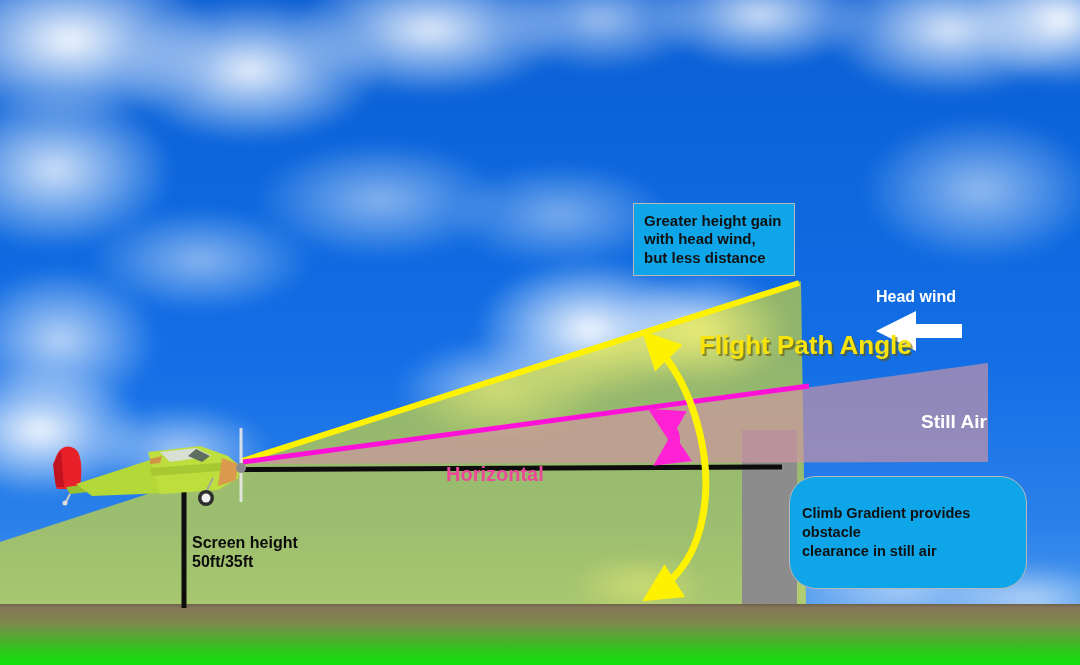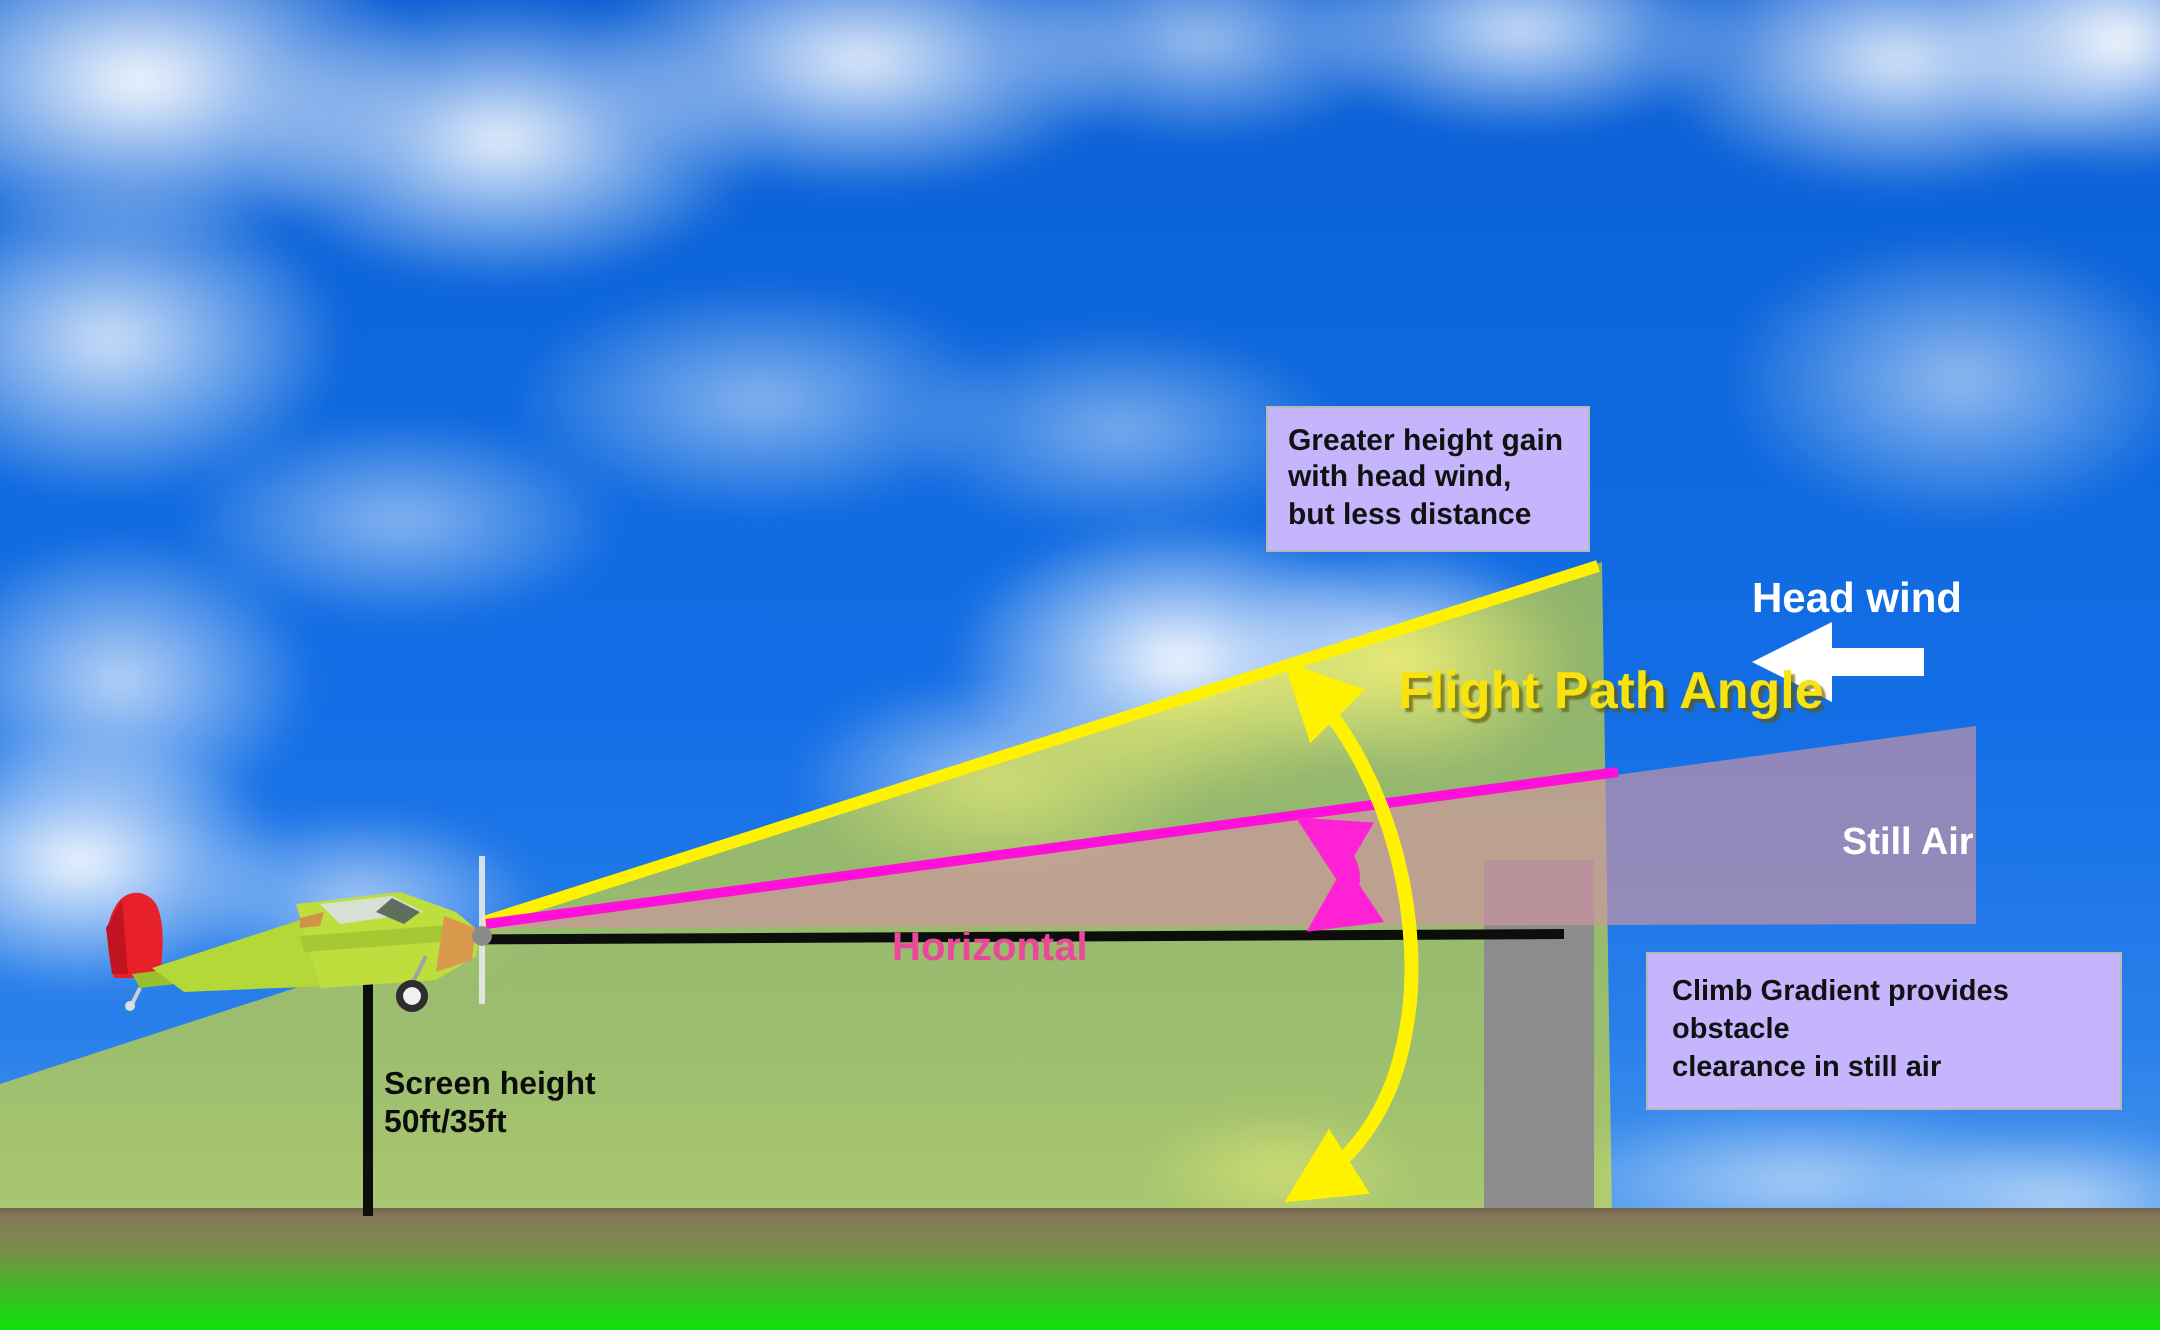--- a/index.html
+++ b/index.html
@@ -30,31 +30,31 @@
       radial-gradient(ellipse 170px 105px at 610px 350px, rgba(255,255,255,.97), transparent 68%),
       radial-gradient(ellipse 130px 85px  at 720px 350px, rgba(255,255,255,.85), transparent 70%),
       radial-gradient(ellipse 150px 75px  at 520px 410px, rgba(255,255,255,.6),  transparent 70%),
       radial-gradient(ellipse 190px 55px  at 920px 610px, rgba(255,255,255,.55), transparent 70%),
       radial-gradient(ellipse 100px 45px  at 660px 605px, rgba(255,255,255,.45), transparent 70%),
       radial-gradient(ellipse 130px 55px  at 1050px 620px,rgba(255,255,255,.6),  transparent 70%);
   }
   #diagram-svg{position:absolute; left:0; top:0;}
   
   .lbl{position:absolute; font-weight:bold; white-space:pre-line; line-height:1.2;}
-  .note{position:absolute; background:#c4b5fd; border:1px solid #b8b8b8;
+  .note{position:absolute; background:#0ea5e9; border:1px solid #b8b8b8;
         color:#111; font-weight:bold; white-space:pre-line;}
   #note-headwind{left:633px; top:203px; width:140px; padding:8px 10px; font-size:15px; line-height:1.22;}
-  #lbl-headwind{left:876px; top:287px; font-size:21px; color:#ffffff;}
+  #lbl-headwind{left:876px; top:287px; font-size:16px; color:#ffffff;}
   #lbl-fpa{left:699px; top:330px; font-size:26px; color:#f8e40c;
            text-shadow:2px 2px 1px rgba(95,85,0,.65);}
   #lbl-cg{left:469px; top:436px; font-size:23px; color:#ff1fd2;}
   #lbl-horiz{left:446px; top:462px; font-size:20px; color:#ec4899;}
   #lbl-screen{left:192px; top:533px; font-size:16px; color:#0c0c0c;}
   #lbl-stillair{left:901px; top:411px; font-size:19px; color:#ffffff;margin-left:20px;}
-  #note-stillair{left:823px; top:476px; width:212px; padding:10px 12px; font-size:14.5px; line-height:1.3;}
+  #note-stillair{left:789px; top:476px; width:212px; padding:27px 12px; font-size:14.5px; line-height:1.3;border-radius:27px;}
 </style>
 </head>
 <body>
 
 <div id="scene">
   <div id="sky"></div>
   <div id="clouds"></div>
 
   <svg id="diagram-svg" width="1080" height="665" viewBox="0 0 1080 665">
     <defs>

